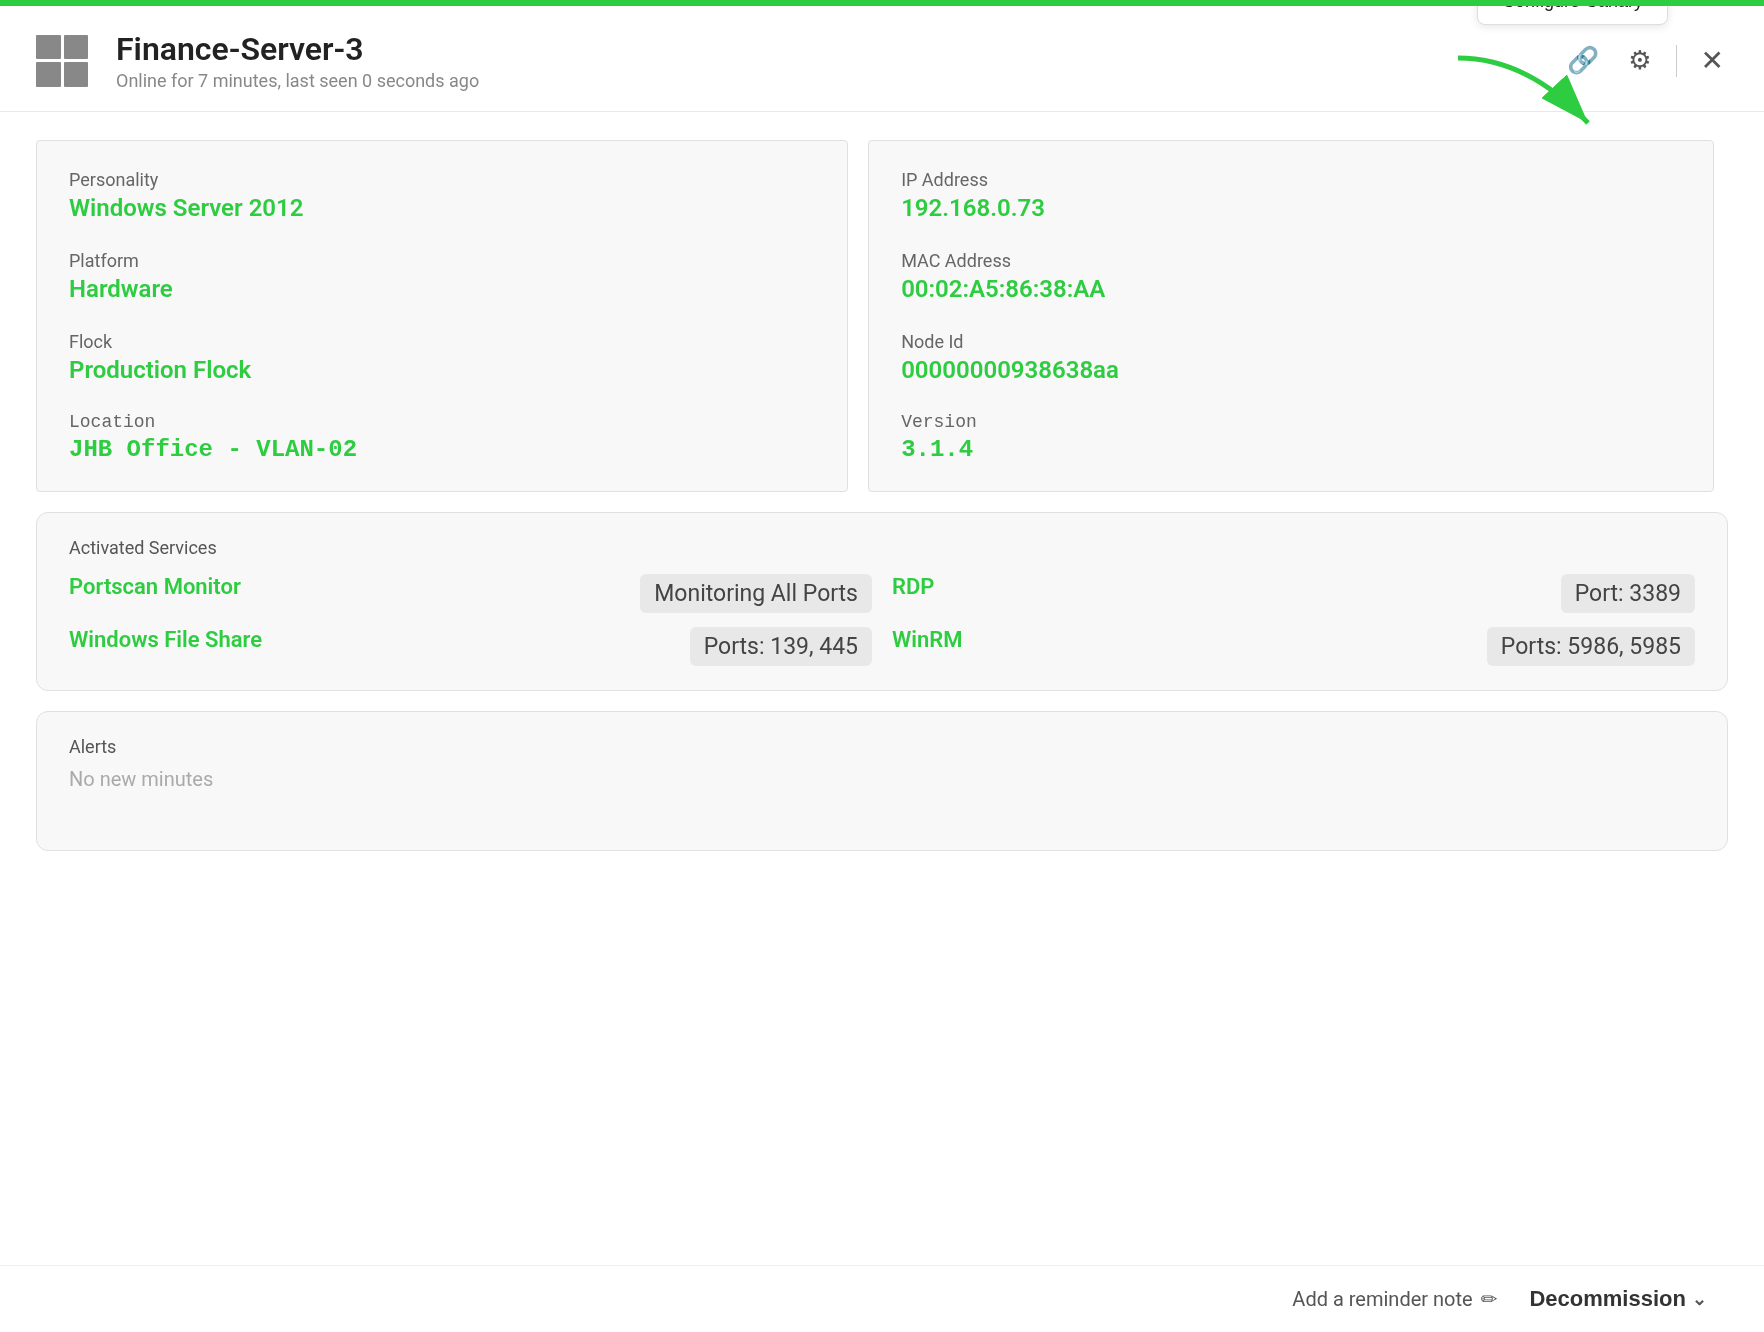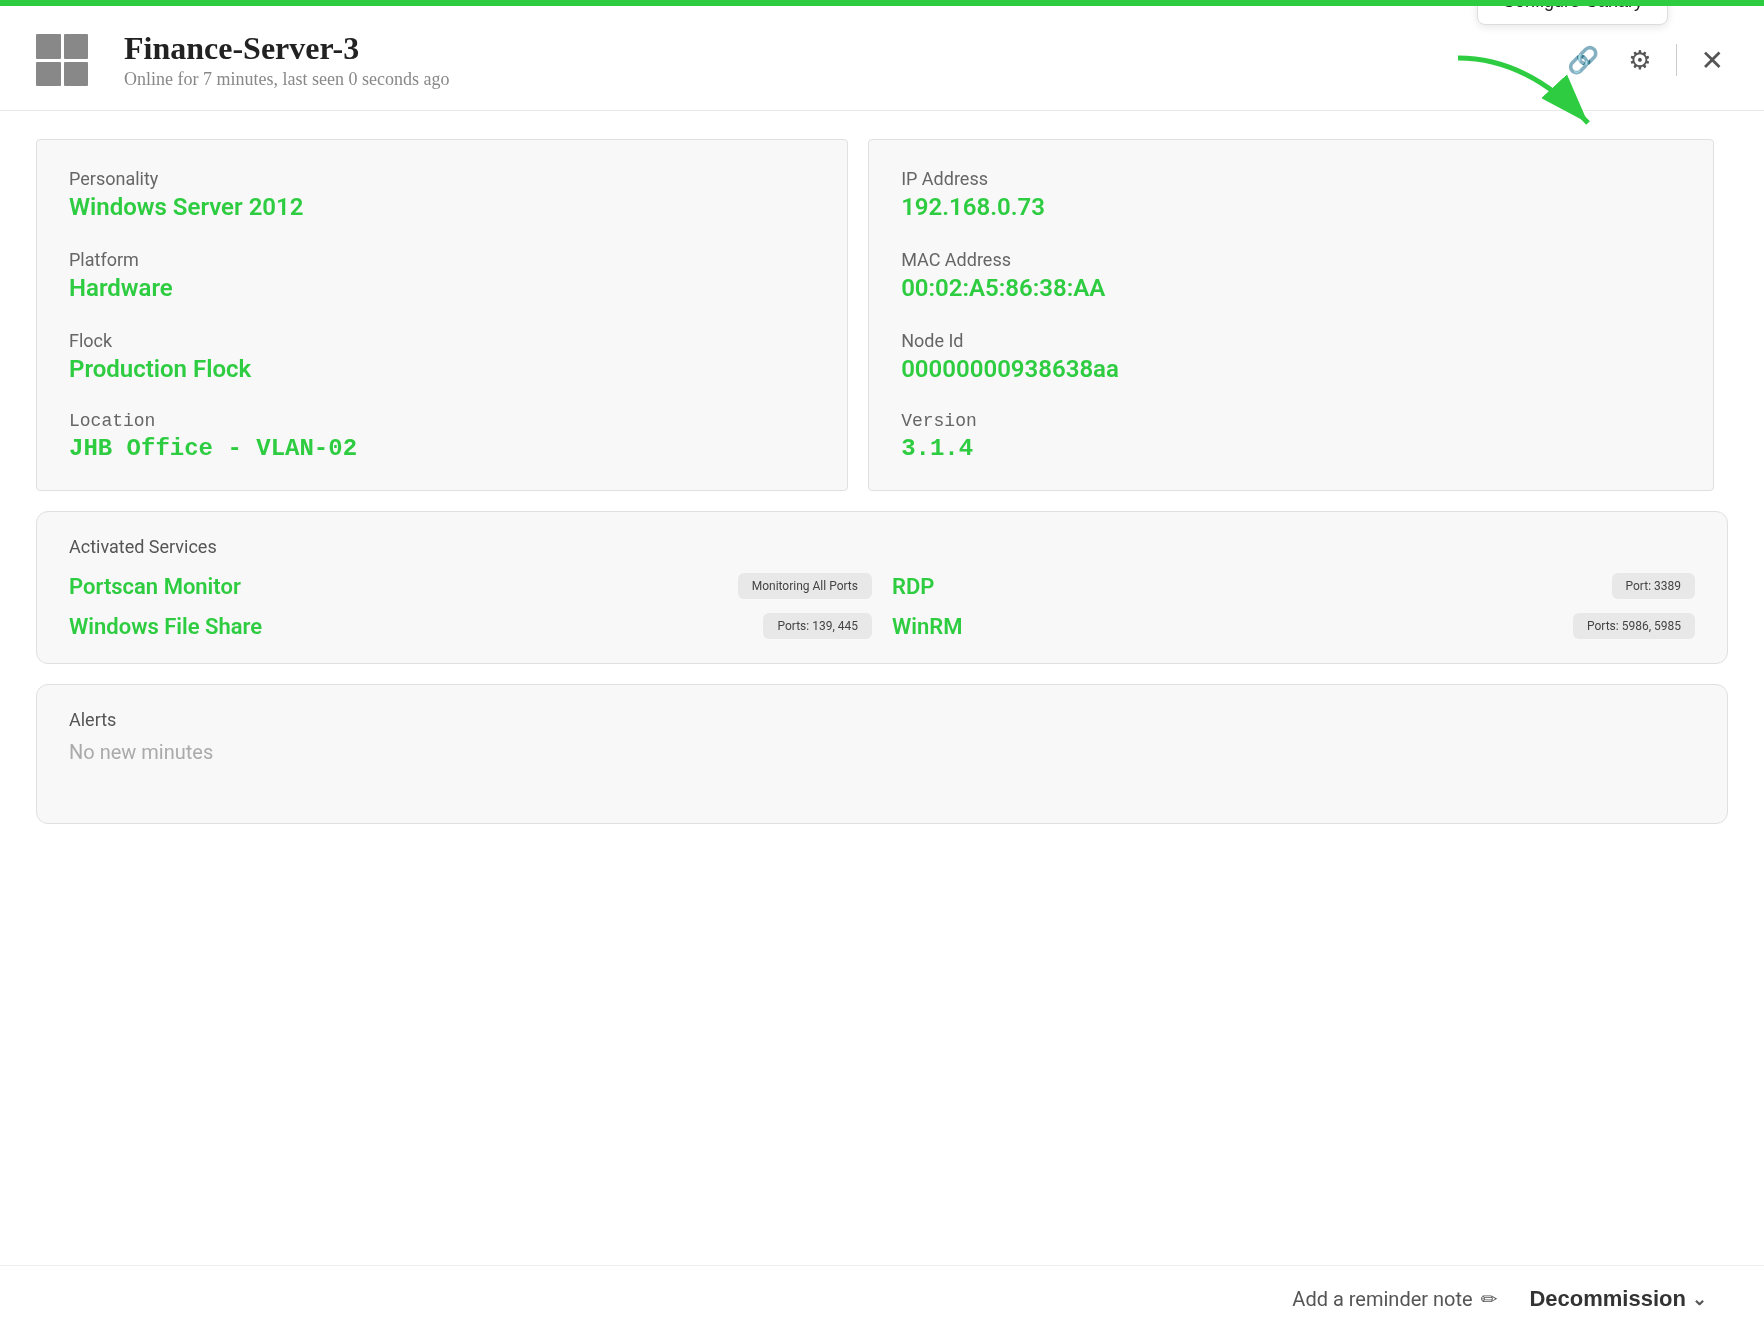--- a/index.html
+++ b/index.html
@@ -31,22 +31,21 @@
       display: flex;
       align-items: center;
       justify-content: space-between;
       padding: 24px 36px 20px 36px;
       border-bottom: 1px solid #e8e8e8;
     }
 
     .header-left {
       display: flex;
       align-items: center;
-      gap: 36px;
-      font-family: Liberation Serif, serif;
+      gap: 28px;
     }
 
     .windows-logo {
       width: 52px;
       height: 52px;
       display: grid;
       grid-template-columns: 1fr 1fr;
       grid-template-rows: 1fr 1fr;
       gap: 3px;
     }
@@ -186,35 +185,34 @@
     }
 
     .services-grid {
       display: grid;
       grid-template-columns: 1fr 1fr;
       gap: 14px 20px;
     }
 
     .service-row {
       display: flex;
-      align-items: center;
       justify-content: space-between;
     }
 
     .service-name {
       font-size: 22px;
       font-weight: 600;
       color: #2ecc40;
     }
 
     .service-badge {
       background: #e8e8e8;
       border-radius: 6px;
       padding: 6px 14px;
-      font-size: 12px;
+      font-size: 23px;
       color: #444;
     }
 
     
     .alerts-card {
       background: #f8f8f8;
       border: 1px solid #e0e0e0;
       border-radius: 12px;
       padding: 24px 32px;
       min-height: 140px;

